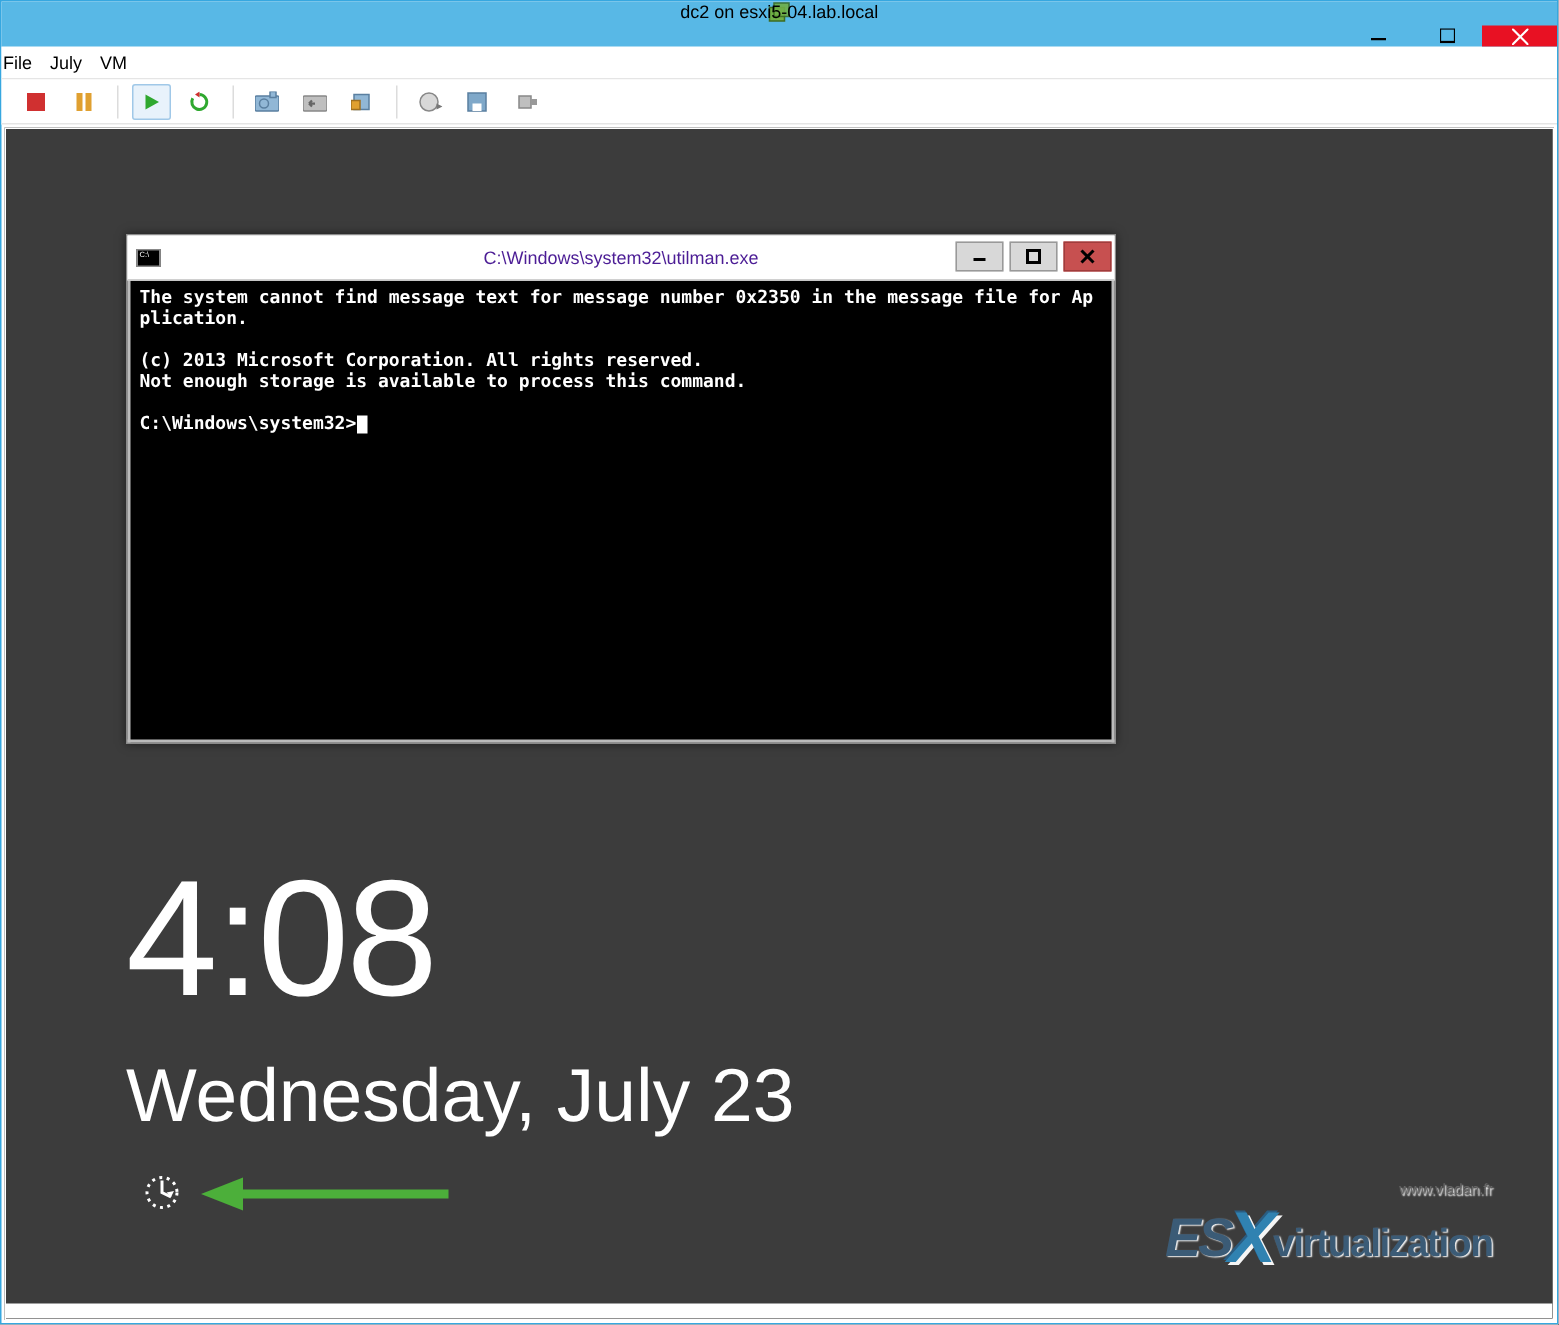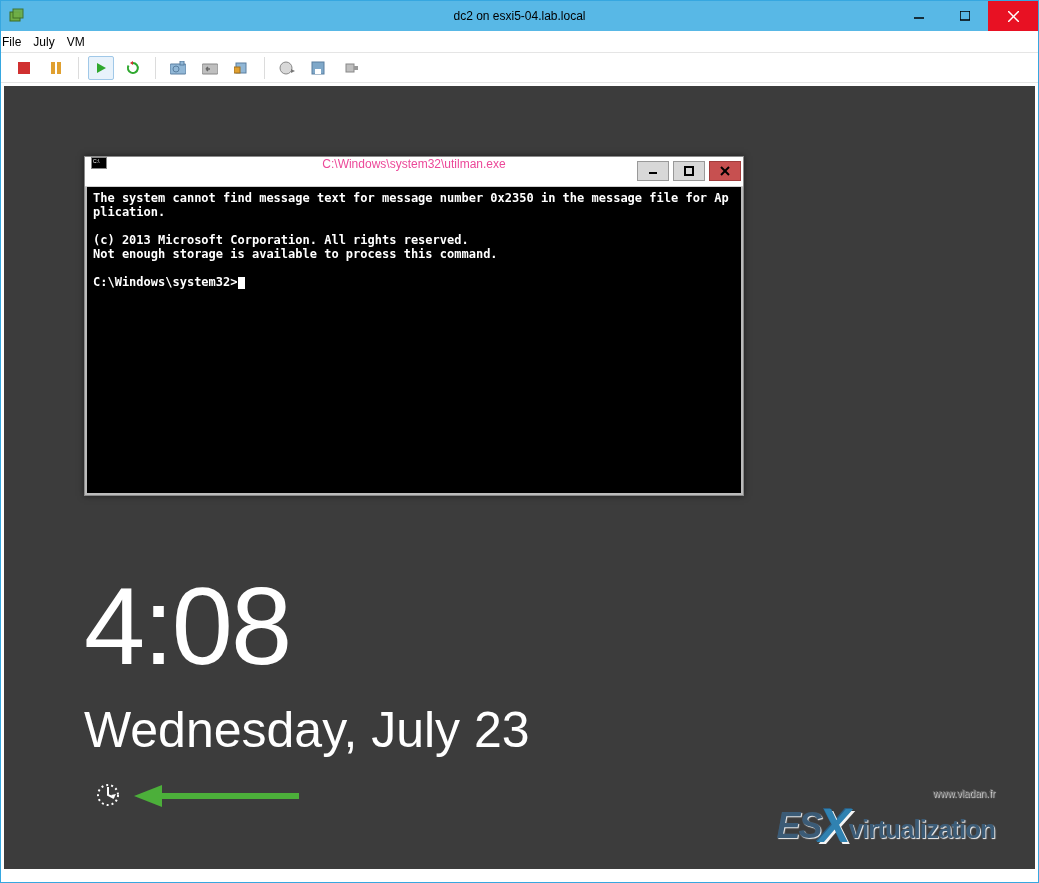--- a/index.html
+++ b/index.html
@@ -23,20 +23,21 @@
 
   
   .titlebar {
     height: 30px;
     background: #58b8e6;
     display: flex;
     align-items: center;
     color: #000;
     font-size: 12px;
     position: relative;
+    flex-direction: column;
   }
   .titlebar .title-center {
     position: absolute;
     left: 0; right: 0;
     text-align: center;
     pointer-events: none;
     color: #000;
   }
   .titlebar .window-icon {
     width: 16px; height: 16px;
@@ -123,23 +124,23 @@
     border: 1px solid #8a8a8a;
     box-shadow: 0 0 6px rgba(0,0,0,.5);
     display: flex;
     flex-direction: column;
   }
   .cmd-titlebar {
     height: 30px;
     background: #fff;
     border-bottom: 1px solid #d0d0d0;
     display: flex;
-    align-items: flex-start;
+    align-items: center;
     font-size: 12px;
-    color: #ec4899;
+    color: #4c1d95;
     position: relative;
     font-family: "Segoe UI", Tahoma, sans-serif;
   }
   .cmd-titlebar .cmd-icon {
     width: 16px; height: 12px;
     margin: 0 6px;
     background: #000;
     border: 1px solid #888;
     position: relative;
   }

